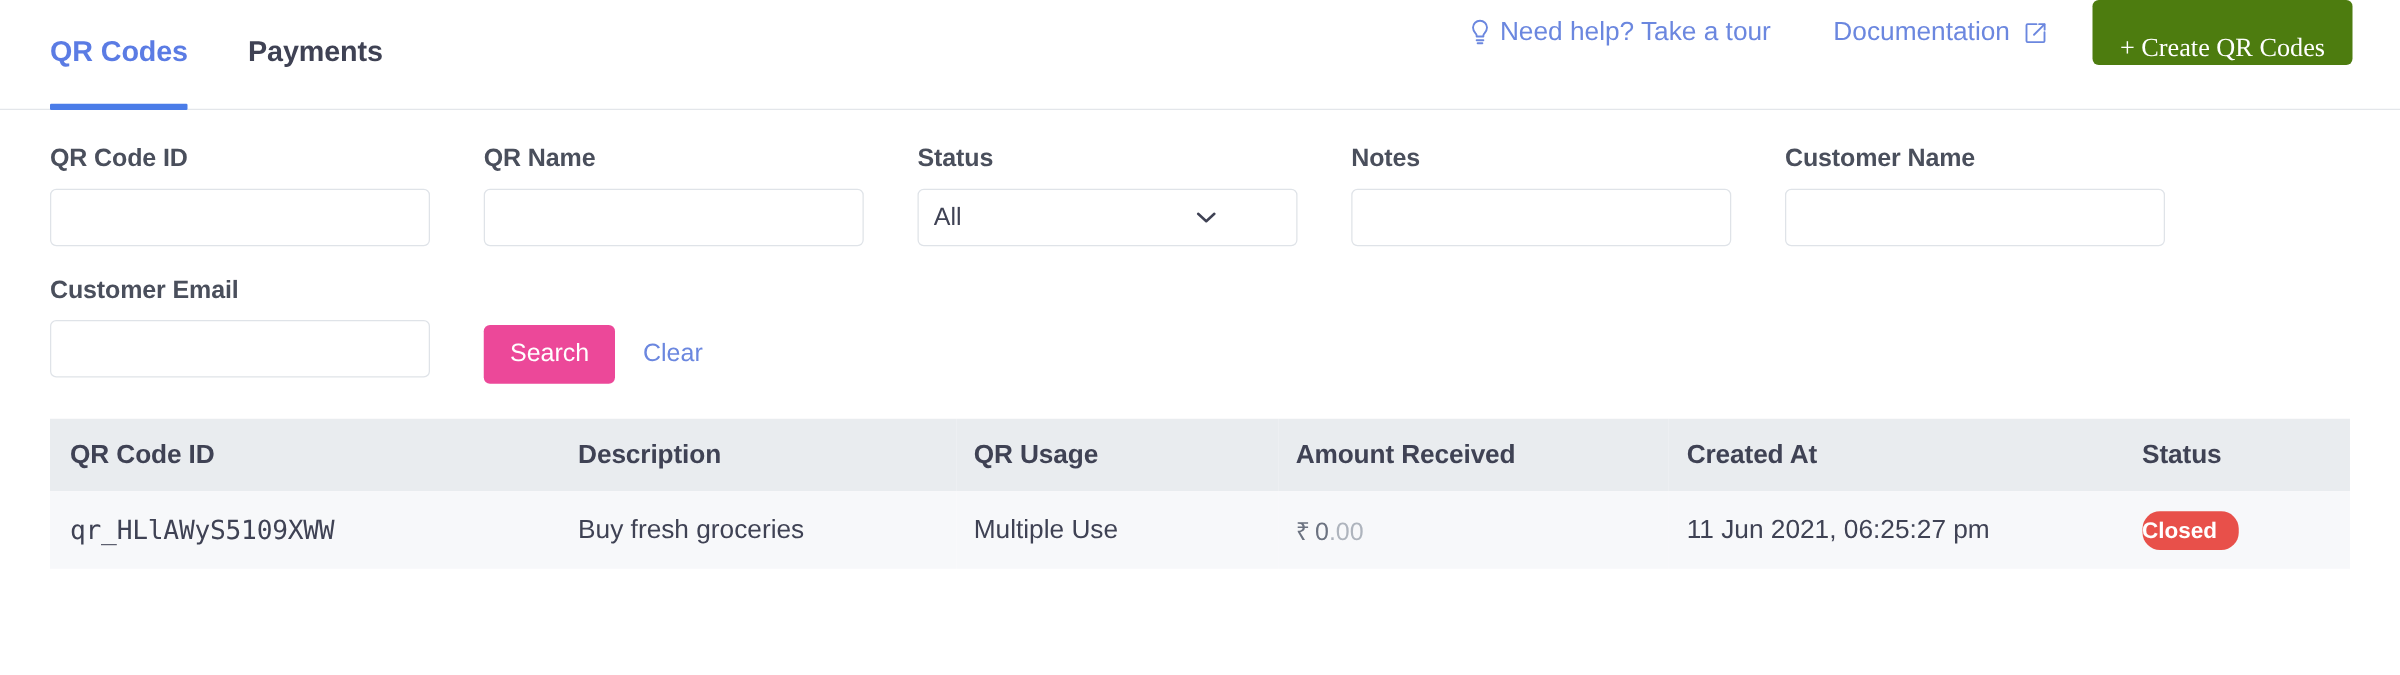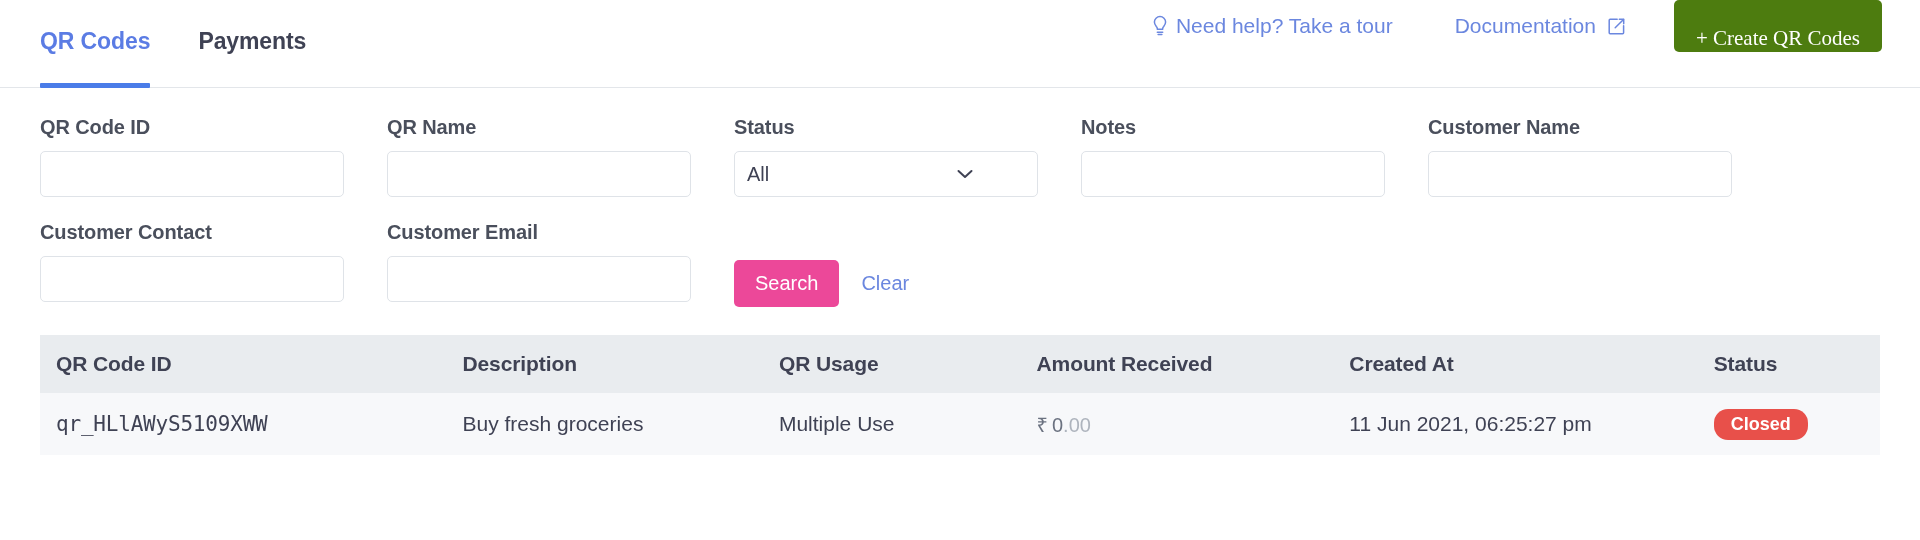--- a/index.html
+++ b/index.html
@@ -60,21 +60,21 @@
     bottom: -1px;
     height: 5px;
     background: #4a7ce8;
     border-radius: 1px;
   }
 
   .tabbar-right {
     margin-left: auto;
     display: flex;
     align-items: center;
-    gap: 16px;
+    gap: 4px;
   }
 
   .help-link {
     display: flex;
     align-items: center;
     gap: 7px;
     font-size: 21px;
     color: #6b87df;
     cursor: pointer;
     white-space: nowrap;
@@ -264,21 +264,21 @@
   .amount .rupee { margin-right: 4px; }
   .amount .dec { color: #aeb4bd; }
 
   .badge {
     display: inline-block;
     background: #e8504a;
     color: #ffffff;
     font-size: 18px;
     font-weight: 700;
     border-radius: 14px;
-    padding: 6px 17px 7px 17px;
+    padding: 6px 17px 7px 0;
     line-height: 1;
     white-space: nowrap;
   }
 </style>
 </head>
 <body>
 
 <div class="page">
 
   <div class="tabbar">
@@ -354,24 +354,20 @@
       </div>
 
       <div class="fgroup">
         <label class="flabel">Customer Name</label>
         <input class="finput" type="text" value="" style="">
       </div>
     </div>
 
     <div class="filter-row">
 
-      <div class="fgroup">
-        <label class="flabel">Customer Contact</label>
-        <input class="finput" type="text" value="" style="">
-      </div>
 
       <div class="fgroup">
         <label class="flabel">Customer Email</label>
         <input class="finput" type="text" value="" style="">
       </div>
 
       <div class="actions">
         <button class="search-btn">Search</button>
         <button class="clear-link">Clear</button>
       </div>

